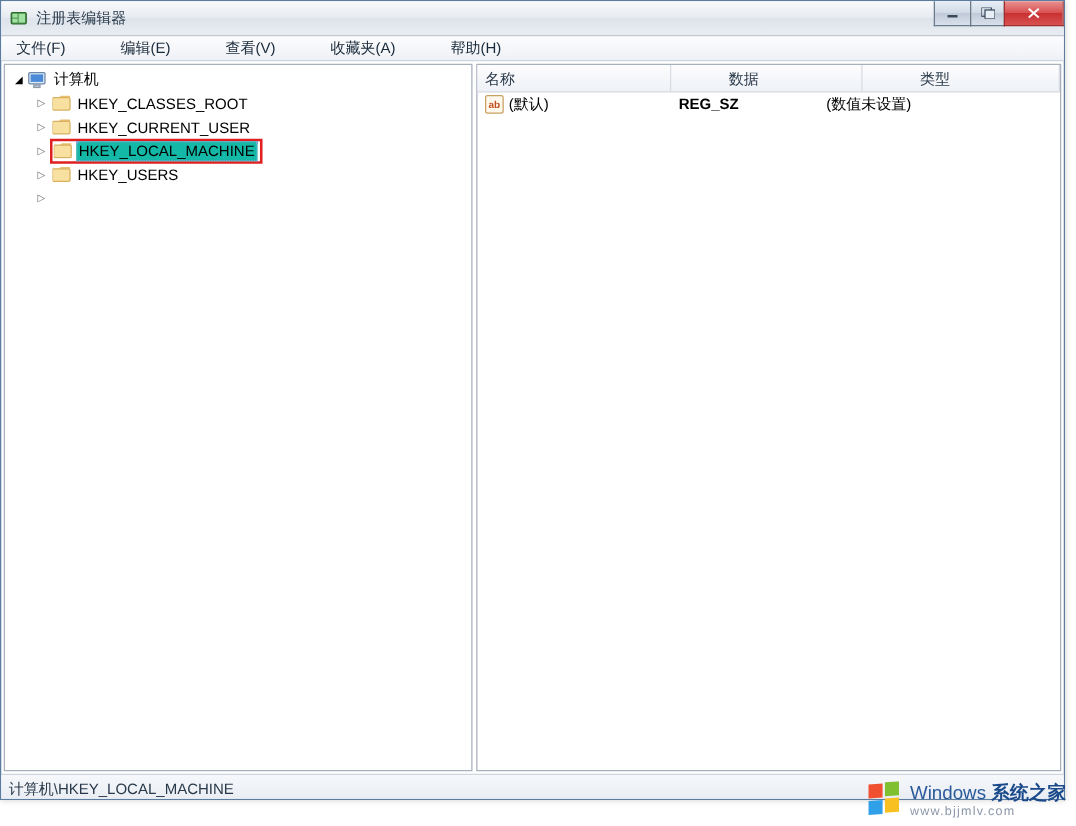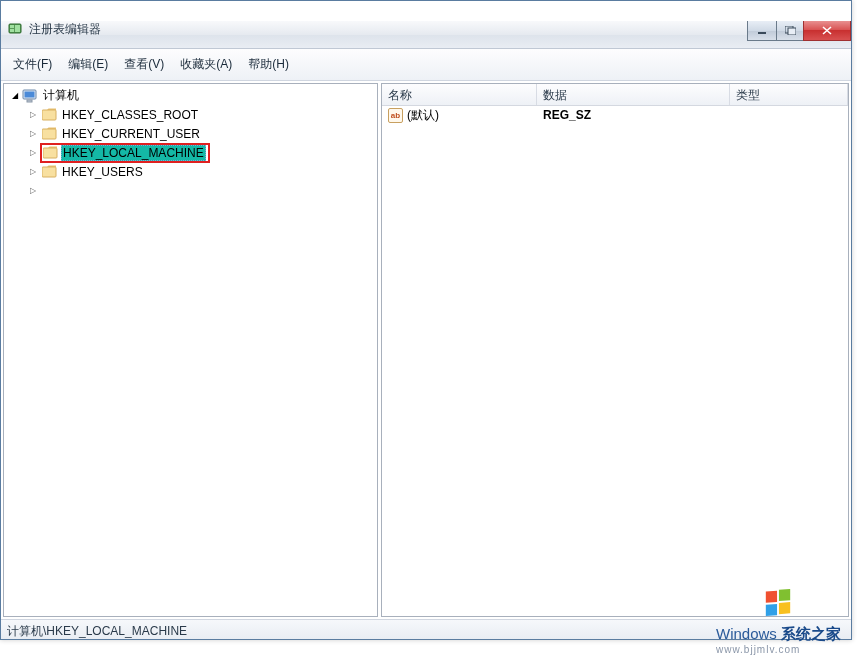--- a/index.html
+++ b/index.html
@@ -18,23 +18,23 @@
       border: 1px solid #5a7ca0;
       background: #fff;
       display: flex;
       flex-direction: column;
       box-shadow: 0 0 5px rgba(0,0,0,0.2);
     }
     .titlebar {
       height: 28px;
       background: linear-gradient(to bottom, #f8f9fb 0%, #e6eaf0 50%, #dde3eb 51%, #e9edf3 100%);
       display: flex;
+      align-items: center;
       border-bottom: 1px solid #c0c8d4;
       position: relative;
-      margin-top: 20px;
     }
     .app-icon {
       width: 16px;
       height: 16px;
       margin: 0 6px;
       display: flex;
       align-items: center;
       justify-content: center;
     }
     .title-text {
@@ -65,26 +65,27 @@
     }
     .wc-max { border-radius: 0; width: 28px; }
     .wc-close {
       width: 48px;
       background: linear-gradient(to bottom, #e89090 0%, #d85050 49%, #c83030 50%, #d85050 100%);
       border-color: #a03030;
       color: #fff;
       border-top-right-radius: 0;
     }
     .menubar {
-      height: 32px;
+      height: 20px;
       background: linear-gradient(to bottom, #fdfdfe, #eef1f6);
       display: flex;
       align-items: center;
       padding: 0 4px;
       border-bottom: 1px solid #d0d6e0;
+      gap: 28px;
     }
     .menu-item {
       padding: 2px 8px;
       color: #1a2a3a;
       cursor: default;
     }
     .content {
       flex: 1;
       display: flex;
       padding: 2px;
@@ -149,20 +150,21 @@
     .node-selected .node-label {
       background: #14b8a6;
       border: 1px dotted #7aa8d8;
       padding: 0 1px;
     }
     .list-header {
       display: flex;
       height: 22px;
       background: linear-gradient(to bottom, #fdfdfe, #eef1f6);
       border-bottom: 1px solid #d4d8e0;
+      gap: 40px;
     }
     .col-h {
       padding: 3px 6px;
       border-right: 1px solid #d8dce4;
       color: #2a3a4a;
       text-align: left;
     }
     .col-name { width: 155px; }
     .col-type { width: 118px; }
     .col-data { flex: 1; }
@@ -196,26 +198,25 @@
     }
     .statusbar {
       height: 20px;
       border-top: 1px solid #d0d6e0;
       background: linear-gradient(to bottom, #f6f8fb, #e9edf3);
       padding: 3px 6px;
       color: #2a3a4a;
     }
     .watermark {
       position: absolute;
-      right: 20px;
+      right: 8px;
       bottom: 6px;
       display: flex;
       align-items: center;
       gap: 6px;
-      flex-direction: column;
     }
     .wm-logo {
       width: 30px;
       height: 30px;
     }
     .wm-text1 {
       font-size: 15px;
       color: #2a5a9a;
     }
     .wm-text1 b { color: #1a4a8a; }
@@ -343,20 +344,21 @@
         <div class="col-h col-name">名称</div>
         <div class="col-h col-data">数据</div>
         <div class="col-h col-type">类型</div>
       </div>
       <div class="list-row">
         <div class="cell cell-name">
           <span class="val-icon">ab</span>
           <span>(默认)</span>
         </div>
         <div class="cell cell-type">REG_SZ</div>
+        <div class="cell cell-data">(数值未设置)</div>
       </div>
     </div>
   </div>
 
   <div class="statusbar">
     <span>计算机\HKEY_LOCAL_MACHINE</span>
   </div>
 </div>
 
 <div class="watermark">

